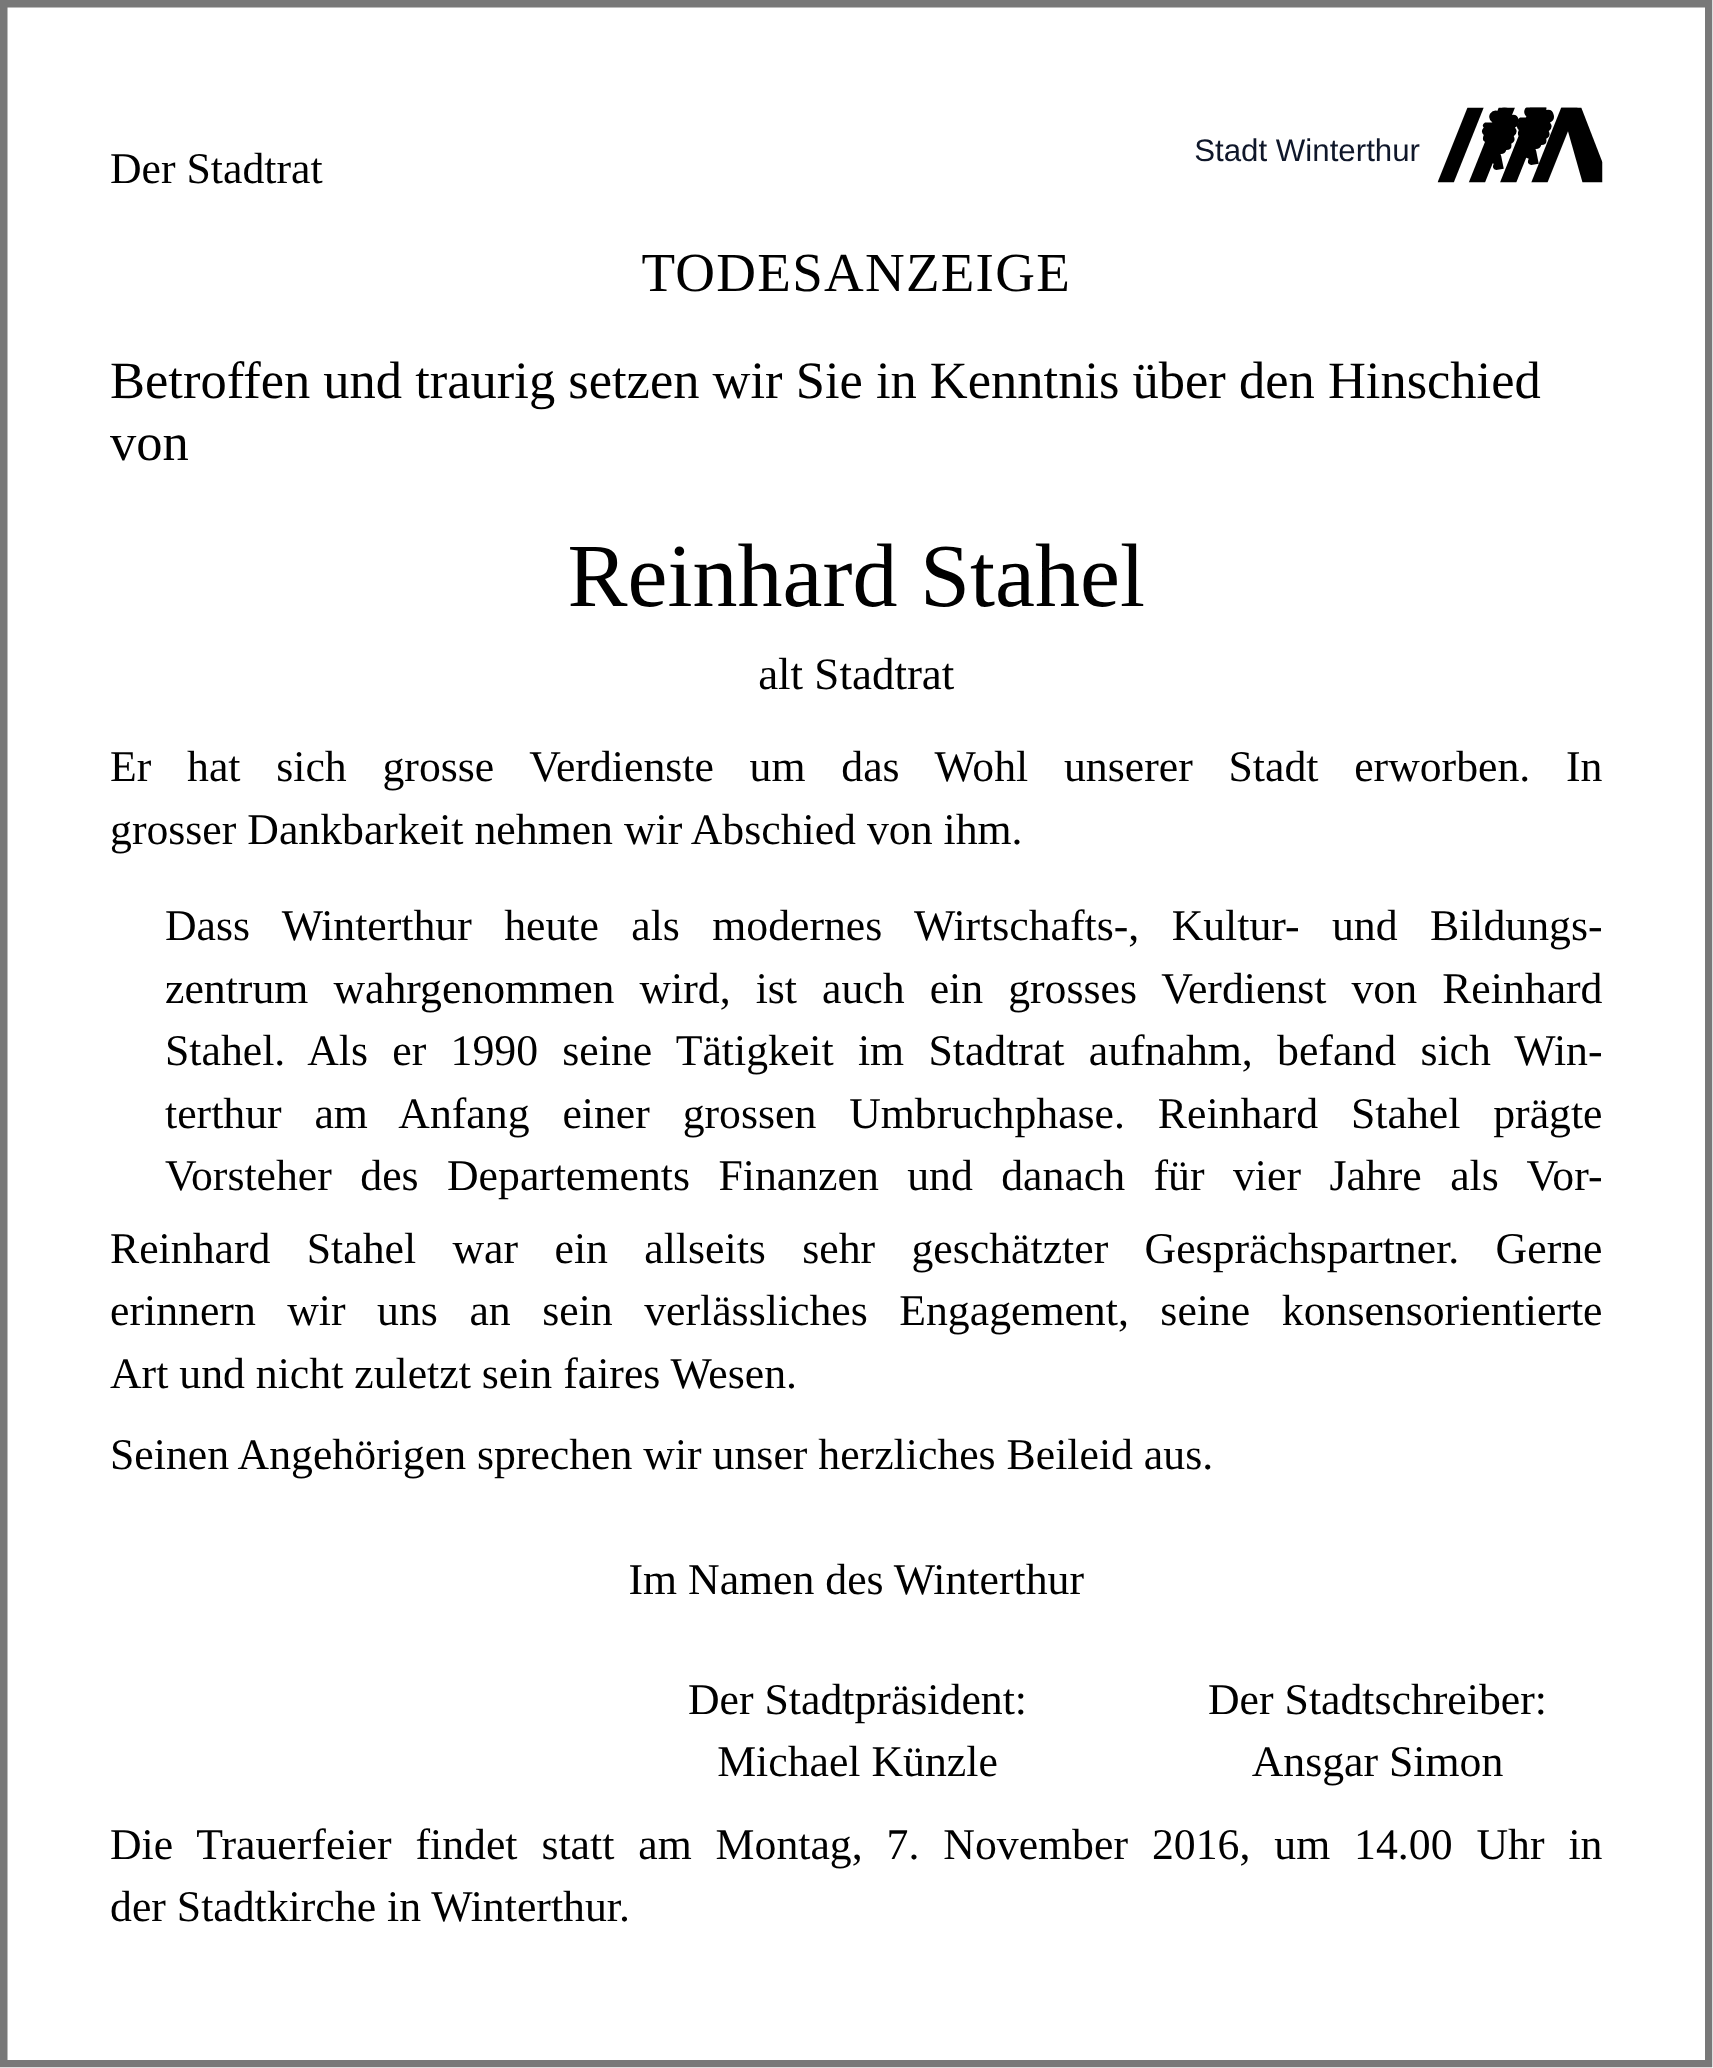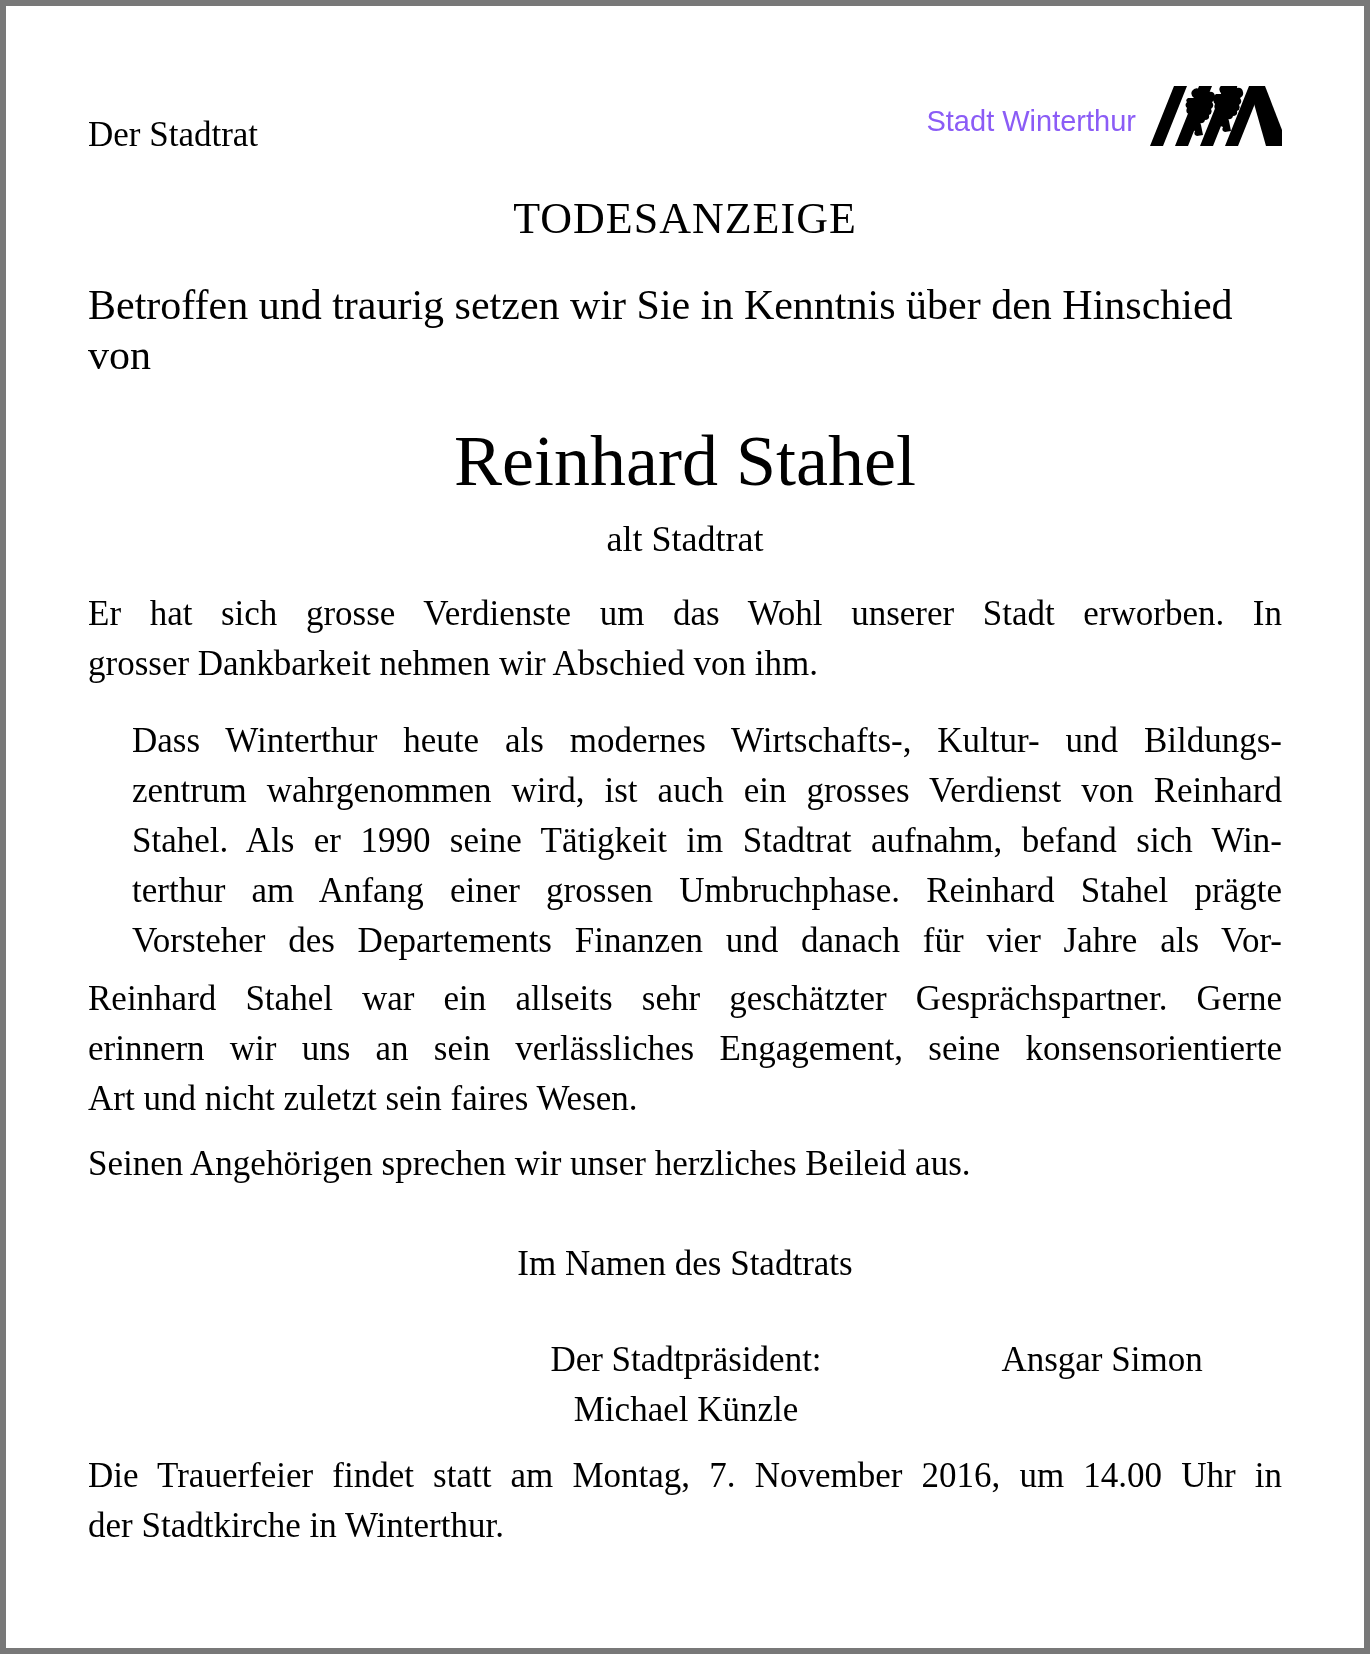--- a/index.html
+++ b/index.html
@@ -28,22 +28,22 @@
     align-items:flex-start;
     height:60px;
   }
   .sender{padding-top:32px;font-size:35px;}
   .logo{
     display:flex;align-items:flex-end;gap:14px;
     padding-top:8px;
   }
   .logo-text{
     font-family:"Liberation Sans", sans-serif;
-    font-size:29px;line-height:30px;
-    color:#8b5cf6;
+    font-size:25px;line-height:30px;
+    color:#0f172a;
     letter-spacing:0px;
     padding-bottom:10px;
   }
   .logo-mark{display:block;}
   
   .kicker{
     margin-top:56px;
     text-align:center;
     font-size:44px;line-height:50px;
     letter-spacing:1px;
@@ -154,28 +154,29 @@
     <div class="para p3">
         <div class="jline">Reinhard Stahel war ein allseits sehr geschätzter Gesprächspartner. Gerne</div>
         <div class="jline">erinnern wir uns an sein verlässliches Engagement, seine konsensorientierte</div>
         <div class="jline jline-last">Art und nicht zuletzt sein faires Wesen.</div>
       </div>
 
     <div class="para p4">
         <div class="jline jline-last">Seinen Angehörigen sprechen wir unser herzliches Beileid aus.</div>
       </div>
 
-    <div class="in-the-name">Im Namen des Stadtrats</div>
+    <div class="in-the-name">Im Namen des Winterthur</div>
 
     <div class="sig-row">
       <div class="sig-col">
         <div>Der Stadtpräsident:</div>
         <div>Michael Künzle</div>
       </div>
       <div class="sig-col">
+        <div>Der Stadtschreiber:</div>
         <div>Ansgar Simon</div>
       </div>
     </div>
 
     <div class="funeral">
         <div class="jline">Die Trauerfeier findet statt am Montag, 7. November 2016, um 14.00 Uhr in</div>
         <div class="jline jline-last">der Stadtkirche in Winterthur.</div>
       </div>
 
   </div>

